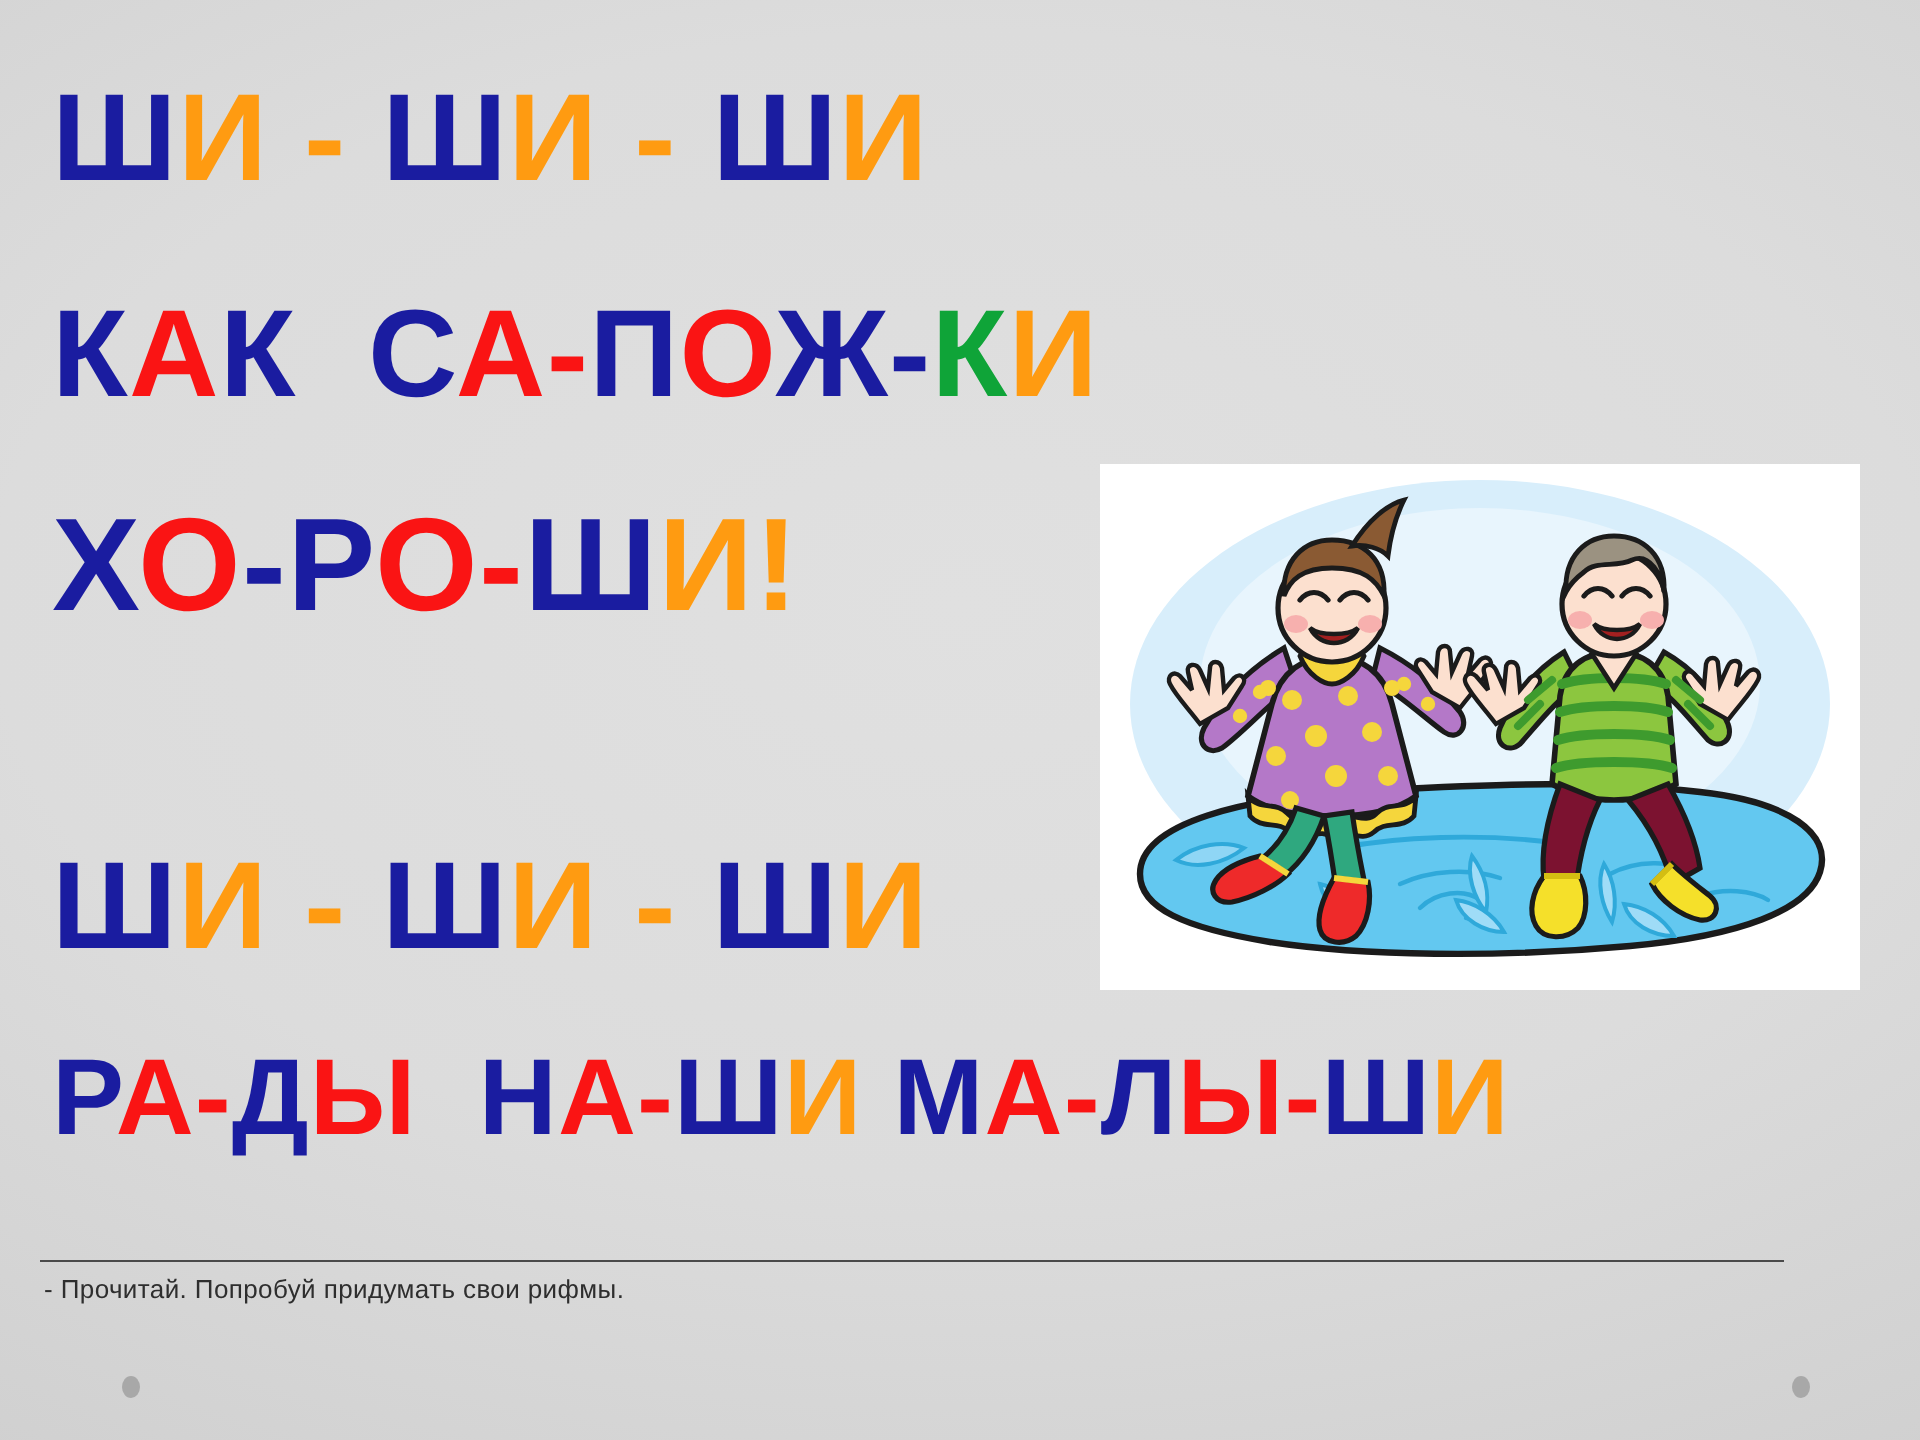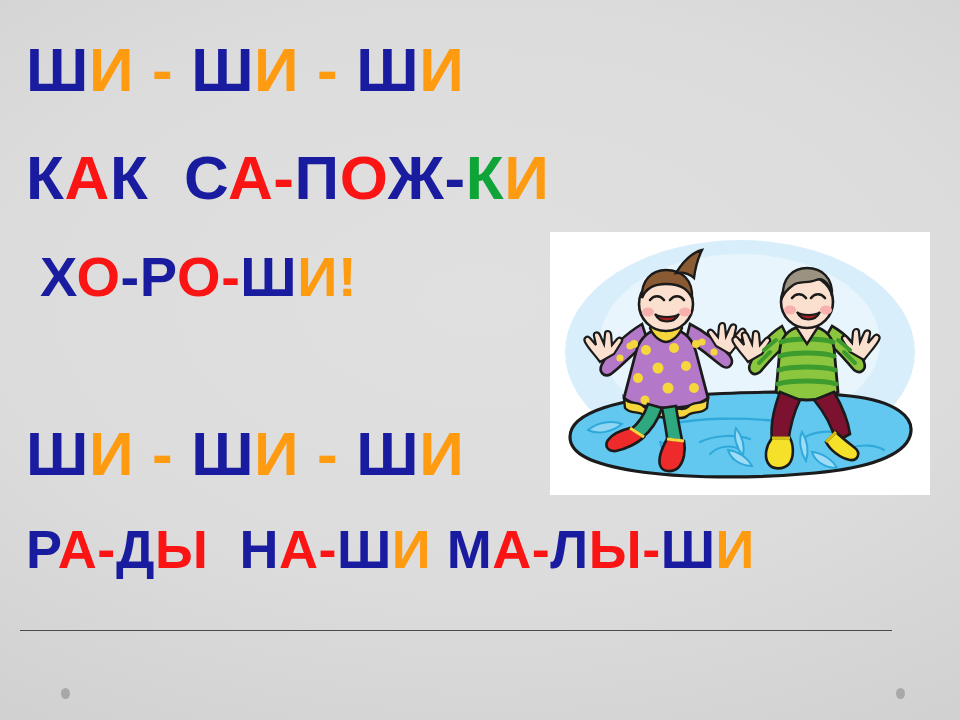--- a/index.html
+++ b/index.html
@@ -27,21 +27,21 @@
     width: 960px;
   }
   .line {
     white-space: nowrap;
     font-family: "Liberation Sans", sans-serif;
     font-weight: 700;
     letter-spacing: 0.01em;
   }
   .line-1 { position: absolute; left: 26px;  top: 34px;  font-size: 62px; }
   .line-2 { position: absolute; left: 26px;  top: 142px; font-size: 62px; }
-  .line-3 { position: absolute; left: 40px;  top: 244px; font-size: 56px; }
+  .line-3 { position: absolute; left: 26px;  top: 244px; font-size: 66px; }
   .line-4 { position: absolute; left: 26px;  top: 418px; font-size: 62px; }
   .line-5 { position: absolute; left: 26px;  top: 518px; font-size: 54px; }
 
   .line span { display: inline; }
 
   
   .illustration {
     position: absolute;
     left: 550px;
     top: 232px;
@@ -230,17 +230,18 @@
 
         <ellipse cx="240" cy="78" rx="6" ry="4.5" fill="#F7B0AE"></ellipse>
         <ellipse cx="276" cy="78" rx="6" ry="4.5" fill="#F7B0AE"></ellipse>
 
         <path d="M247 80 C252 90 265 90 270 80 C265 84 252 84 247 80 Z" fill="#A32020" stroke="#1B1B1B" stroke-width="2.2"></path>
       </g>
     </svg>
   </div>
 
   <div class="footer-rule"></div>
+  <div class="footer-note">- Прочитай.  Попробуй  придумать  свои  рифмы.</div>
 
   <div class="deco-dot deco-dot-left"></div>
   <div class="deco-dot deco-dot-right"></div>
 
 </div>
 
 </body></html>

